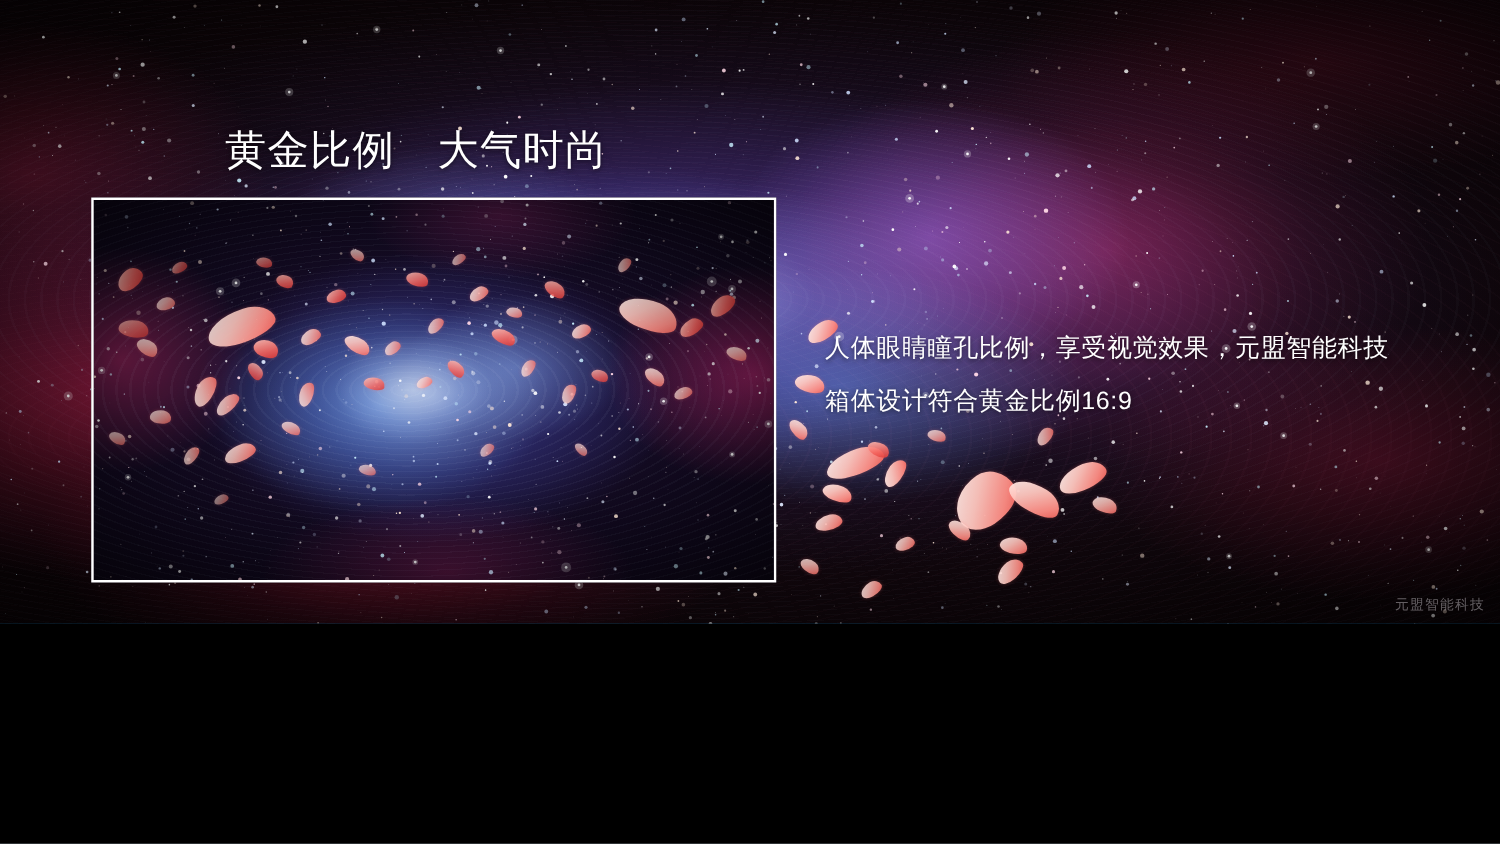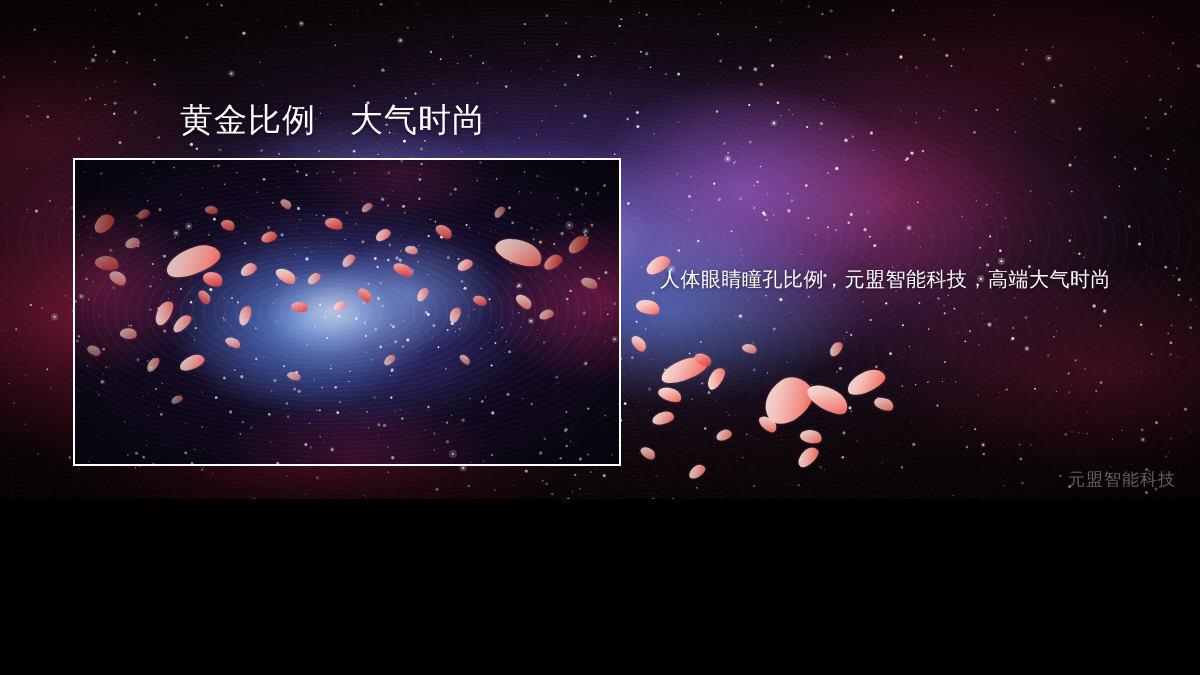--- a/index.html
+++ b/index.html
@@ -170,23 +170,23 @@
     font-size: 20px;
     line-height: 42px;
     color: #ffffff;
     letter-spacing: 0.5px;
     white-space: pre;
     text-shadow: 0 1px 4px rgba(0,0,0,0.6);
   }
 
   #watermark {
     position: absolute;
-    right: 24px;
+    right: 12px;
     bottom: 8px;
-    font-size: 17px;
+    font-size: 11px;
     letter-spacing: 1px;
     color: rgba(175,170,175,0.55);
     white-space: pre;
   }
 </style>
 </head>
 <body>
 
 <div id="slide">
 
@@ -2881,18 +2881,19 @@
       <div class="petal" style="left: 758px; top: 418px; width: 20px; height: 12px; transform: rotate(44deg); opacity: 0.9; background: linear-gradient(135deg, rgb(255, 243, 240) 0%, rgb(255, 199, 191) 40%, rgb(255, 141, 132) 75%, rgb(239, 86, 79) 100%);"></div>
       <div class="petal" style="left: 716px; top: 430px; width: 16px; height: 10px; transform: rotate(-16deg); opacity: 0.85; background: linear-gradient(135deg, rgb(255, 243, 240) 0%, rgb(255, 199, 191) 40%, rgb(255, 141, 132) 75%, rgb(239, 86, 79) 100%);"></div>
       <div class="petal" style="left: 874px; top: 398px; width: 20px; height: 12px; transform: rotate(24deg); opacity: 0.85; background: linear-gradient(135deg, rgb(255, 243, 240) 0%, rgb(255, 199, 191) 40%, rgb(255, 141, 132) 75%, rgb(239, 86, 79) 100%);"></div>
       <div class="petal" style="left: 688px; top: 466px; width: 18px; height: 11px; transform: rotate(-30deg); opacity: 0.85; background: linear-gradient(135deg, rgb(255, 243, 240) 0%, rgb(255, 199, 191) 40%, rgb(255, 141, 132) 75%, rgb(239, 86, 79) 100%);"></div>
       <div class="petal" style="left: 640px; top: 448px; width: 16px; height: 10px; transform: rotate(38deg); opacity: 0.8; background: linear-gradient(135deg, rgb(255, 243, 240) 0%, rgb(255, 199, 191) 40%, rgb(255, 141, 132) 75%, rgb(239, 86, 79) 100%);"></div>
       <div class="petal" style="left: 828px; top: 344px; width: 16px; height: 10px; transform: rotate(-48deg); opacity: 0.8; background: linear-gradient(135deg, rgb(255, 243, 240) 0%, rgb(255, 199, 191) 40%, rgb(255, 141, 132) 75%, rgb(239, 86, 79) 100%);"></div>
       <div class="petal" style="left: 742px; top: 344px; width: 15px; height: 9px; transform: rotate(20deg); opacity: 0.8; background: linear-gradient(135deg, rgb(255, 243, 240) 0%, rgb(255, 199, 191) 40%, rgb(255, 141, 132) 75%, rgb(239, 86, 79) 100%);"></div>
     </div>
 
   <div id="body-text">
-    <div class="body-line">人体眼睛瞳孔比例，元盟智能科技，高端大气时尚</div>
+    <div class="body-line">人体眼睛瞳孔比例，享受视觉效果，元盟智能科技</div>
+    <div class="body-line">箱体设计符合黄金比例16:9</div>
   </div>
 
   <div id="watermark">元盟智能科技</div>
 
 </div>
 
 </body></html>

